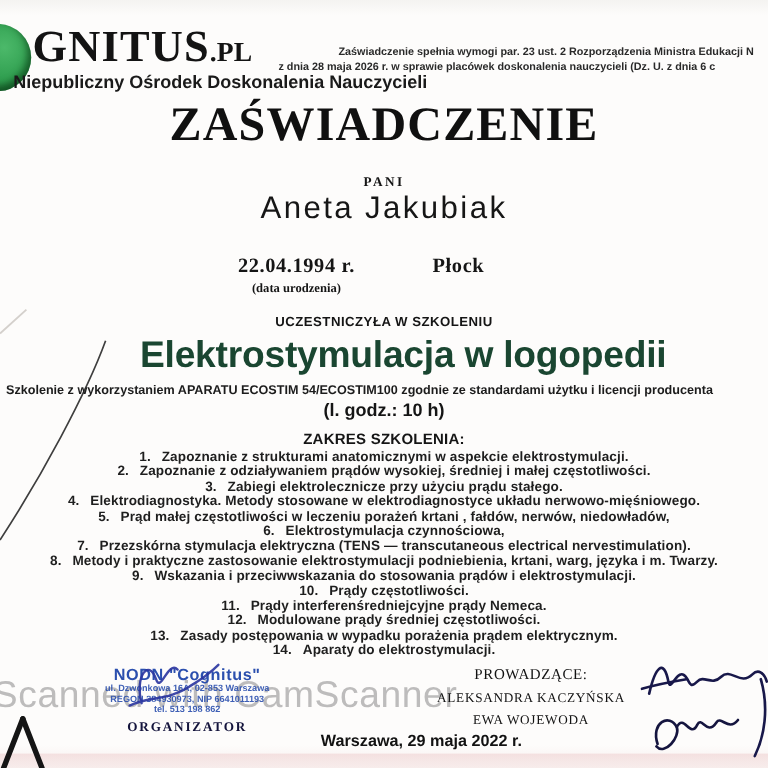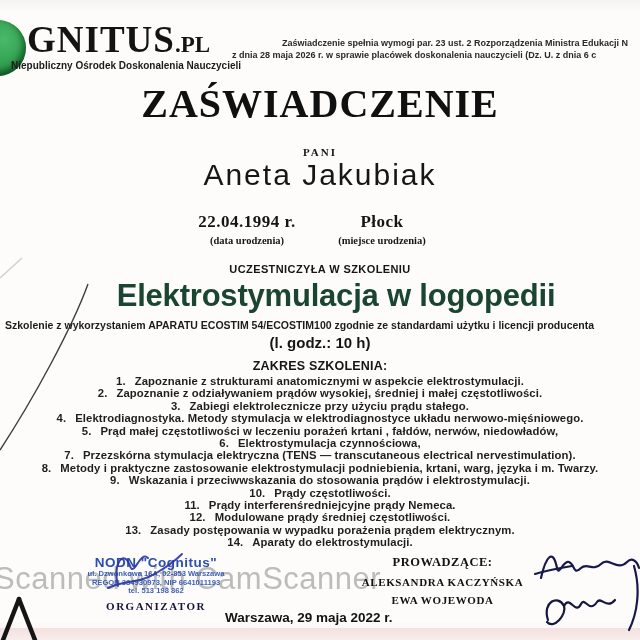--- a/index.html
+++ b/index.html
@@ -11,52 +11,52 @@
     font-family:"Liberation Sans", sans-serif;color:#151515;
   }
   .abs{position:absolute;}
   
   .logo-circle{position:absolute;left:-30px;top:20px;width:56px;height:56px;border-radius:50%;
     background:radial-gradient(circle at 60% 35%, #4cb96a 0%, #2f9e4f 55%, #1b6c33 100%);
     box-shadow:inset -3px -4px 6px rgba(0,40,10,.55);}
   .logo-word{position:absolute;left:27px;top:18px;font-family:"Liberation Serif",serif;font-weight:700;
     font-size:37px;letter-spacing:1px;color:#131313;white-space:nowrap;}
   .logo-word .tld{font-size:23px;letter-spacing:0;}
-  .logo-tagline{position:absolute;left:11px;top:60px;font-size:10px;font-weight:700;color:#1a1a1a;white-space:nowrap;}
+  .logo-tagline{position:absolute;left:11px;top:60px;font-size:15px;font-weight:700;color:#1a1a1a;white-space:nowrap;}
   .legal{font-size:9px;font-weight:700;color:#2a2a2a;white-space:nowrap;letter-spacing:0;}
   
   .cert-title{position:absolute;left:0;top:80px;width:100%;text-align:center;
     font-family:"Liberation Serif",serif;font-weight:700;font-size:40px;letter-spacing:1px;color:#101010;}
   .salutation{position:absolute;left:0;top:146px;width:100%;text-align:center;
     font-family:"Liberation Serif",serif;font-weight:700;font-size:11px;letter-spacing:2px;}
   .recipient-name{position:absolute;left:0;top:158px;width:100%;text-align:center;
-    font-size:30px;font-weight:400;letter-spacing:2px;color:#161616;}
+    font-size:26px;font-weight:400;letter-spacing:2px;color:#161616;}
   .birth-col{position:absolute;top:212px;text-align:center;font-family:"Liberation Serif",serif;font-weight:700;}
   .birth-val{font-size:17px;letter-spacing:.5px;}
   .birth-lab{font-size:10.5px;margin-top:3px;}
   .participation{position:absolute;left:0;top:263px;width:100%;text-align:center;
     font-size:11px;font-weight:700;letter-spacing:.4px;}
   .course-title{position:absolute;left:0;top:278px;width:100%;text-align:center;
     font-size:31px;font-weight:700;letter-spacing:-.2px;}
   .course-sub{position:absolute;left:5px;top:319px;font-size:10.5px;font-weight:700;white-space:nowrap;color:#1c1c1c;}
   .course-hours{position:absolute;left:0;top:334px;width:100%;text-align:center;font-size:15px;font-weight:700;}
   .scope-head{position:absolute;left:0;top:359px;width:100%;text-align:center;font-size:12.5px;font-weight:700;letter-spacing:.2px;}
   .scope-list{position:absolute;left:0;top:375px;width:100%;display:flex;flex-direction:column;align-items:center;}
   .scope-line{font-size:11.3px;font-weight:700;line-height:12.4px;color:#1e1e1e;white-space:nowrap;letter-spacing:.1px;}
   .scope-line .num{margin-right:9px;}
   
   .stamp{position:absolute;left:68px;top:555px;width:176px;text-align:center;z-index:2;}
   .stamp-l1{font-size:13.5px;font-weight:700;letter-spacing:.5px;filter:blur(.3px);}
   .stamp-addr{font-size:7.6px;font-weight:700;line-height:8.6px;filter:blur(.55px);opacity:.9;}
   .organizer{position:absolute;left:68px;top:600px;width:176px;text-align:center;z-index:2;
     font-family:"Liberation Serif",serif;font-weight:700;font-size:11px;letter-spacing:1.5px;color:#14143c;}
-  .date-place{position:absolute;left:225px;top:610px;width:210px;text-align:left;
+  .date-place{position:absolute;left:225px;top:610px;width:210px;text-align:right;
     font-size:13.5px;font-weight:700;color:#121212;z-index:2;}
   .leaders{position:absolute;left:335px;top:555px;width:215px;text-align:center;z-index:2;
-    font-family:"Liberation Serif",serif;font-weight:700;color:#10103a;}
+    font-family:"Liberation Serif",serif;font-weight:400;color:#10103a;}
   .leaders .lab{font-size:12.5px;letter-spacing:.5px;color:#121212;}
   .leaders .nm{font-size:11px;letter-spacing:.6px;margin-top:6px;color:#121212;}
   .watermark{position:absolute;left:-6px;top:561px;font-size:31px;font-weight:400;letter-spacing:.5px;
     color:#bdbcbc;white-space:nowrap;z-index:1;}
   .ink-overlay{position:absolute;left:0;top:0;width:640px;height:640px;z-index:4;pointer-events:none;}
 </style>
 </head>
 <body>
 
 <div class="page">
@@ -72,34 +72,33 @@
 
   <div class="salutation">PANI</div>
   <div class="recipient-name">Aneta Jakubiak</div>
 
   <div class="birth-col" style="left:167px;width:160px;">
     <div class="birth-val">22.04.1994 r.</div>
     <div class="birth-lab">(data urodzenia)</div>
   </div>
   <div class="birth-col" style="left:302px;width:160px;">
     <div class="birth-val">Płock</div>
-    <div class="birth-lab">(miejsce urodzenia)</div>
   </div>
 
   <div class="participation">UCZESTNICZYŁA W SZKOLENIU</div>
   <div class="course-title" style="color: rgb(26, 70, 49); padding-left: 16px;">Elektrostymulacja w logopedii</div>
   <div class="course-sub">Szkolenie z wykorzystaniem APARATU ECOSTIM 54/ECOSTIM100 zgodnie ze standardami użytku i licencji producenta</div>
   <div class="course-hours">(l. godz.: 10 h)</div>
 
   <div class="scope-head">ZAKRES SZKOLENIA:</div>
   <div class="scope-list">
       <div class="scope-line"><span class="num">1.</span><span>Zapoznanie z strukturami anatomicznymi w aspekcie elektrostymulacji.</span></div>
       <div class="scope-line"><span class="num">2.</span><span>Zapoznanie z odziaływaniem prądów wysokiej, średniej i małej częstotliwości.</span></div>
       <div class="scope-line"><span class="num">3.</span><span>Zabiegi elektrolecznicze przy użyciu prądu stałego.</span></div>
-      <div class="scope-line"><span class="num">4.</span><span>Elektrodiagnostyka. Metody stymulacja w elektrodiagnostyce układu nerwowo-mięśniowego.</span></div>
+      <div class="scope-line"><span class="num">4.</span><span>Elektrodiagnostyka. Metody stosowane w elektrodiagnostyce układu nerwowo-mięśniowego.</span></div>
       <div class="scope-line"><span class="num">5.</span><span>Prąd małej częstotliwości w leczeniu porażeń krtani , fałdów, nerwów, niedowładów,</span></div>
       <div class="scope-line"><span class="num">6.</span><span>Elektrostymulacja czynnościowa,</span></div>
       <div class="scope-line"><span class="num">7.</span><span>Przezskórna stymulacja elektryczna (TENS — transcutaneous electrical nervestimulation).</span></div>
       <div class="scope-line"><span class="num">8.</span><span>Metody i praktyczne zastosowanie elektrostymulacji podniebienia, krtani, warg, języka i m. Twarzy.</span></div>
       <div class="scope-line"><span class="num">9.</span><span>Wskazania i przeciwwskazania do stosowania prądów i elektrostymulacji.</span></div>
       <div class="scope-line"><span class="num">10.</span><span>Prądy częstotliwości.</span></div>
       <div class="scope-line"><span class="num">11.</span><span>Prądy interferenśredniejcyjne prądy Nemeca.</span></div>
       <div class="scope-line"><span class="num">12.</span><span>Modulowane prądy średniej częstotliwości.</span></div>
       <div class="scope-line"><span class="num">13.</span><span>Zasady postępowania w wypadku porażenia prądem elektrycznym.</span></div>
       <div class="scope-line"><span class="num">14.</span><span>Aparaty do elektrostymulacji.</span></div>

